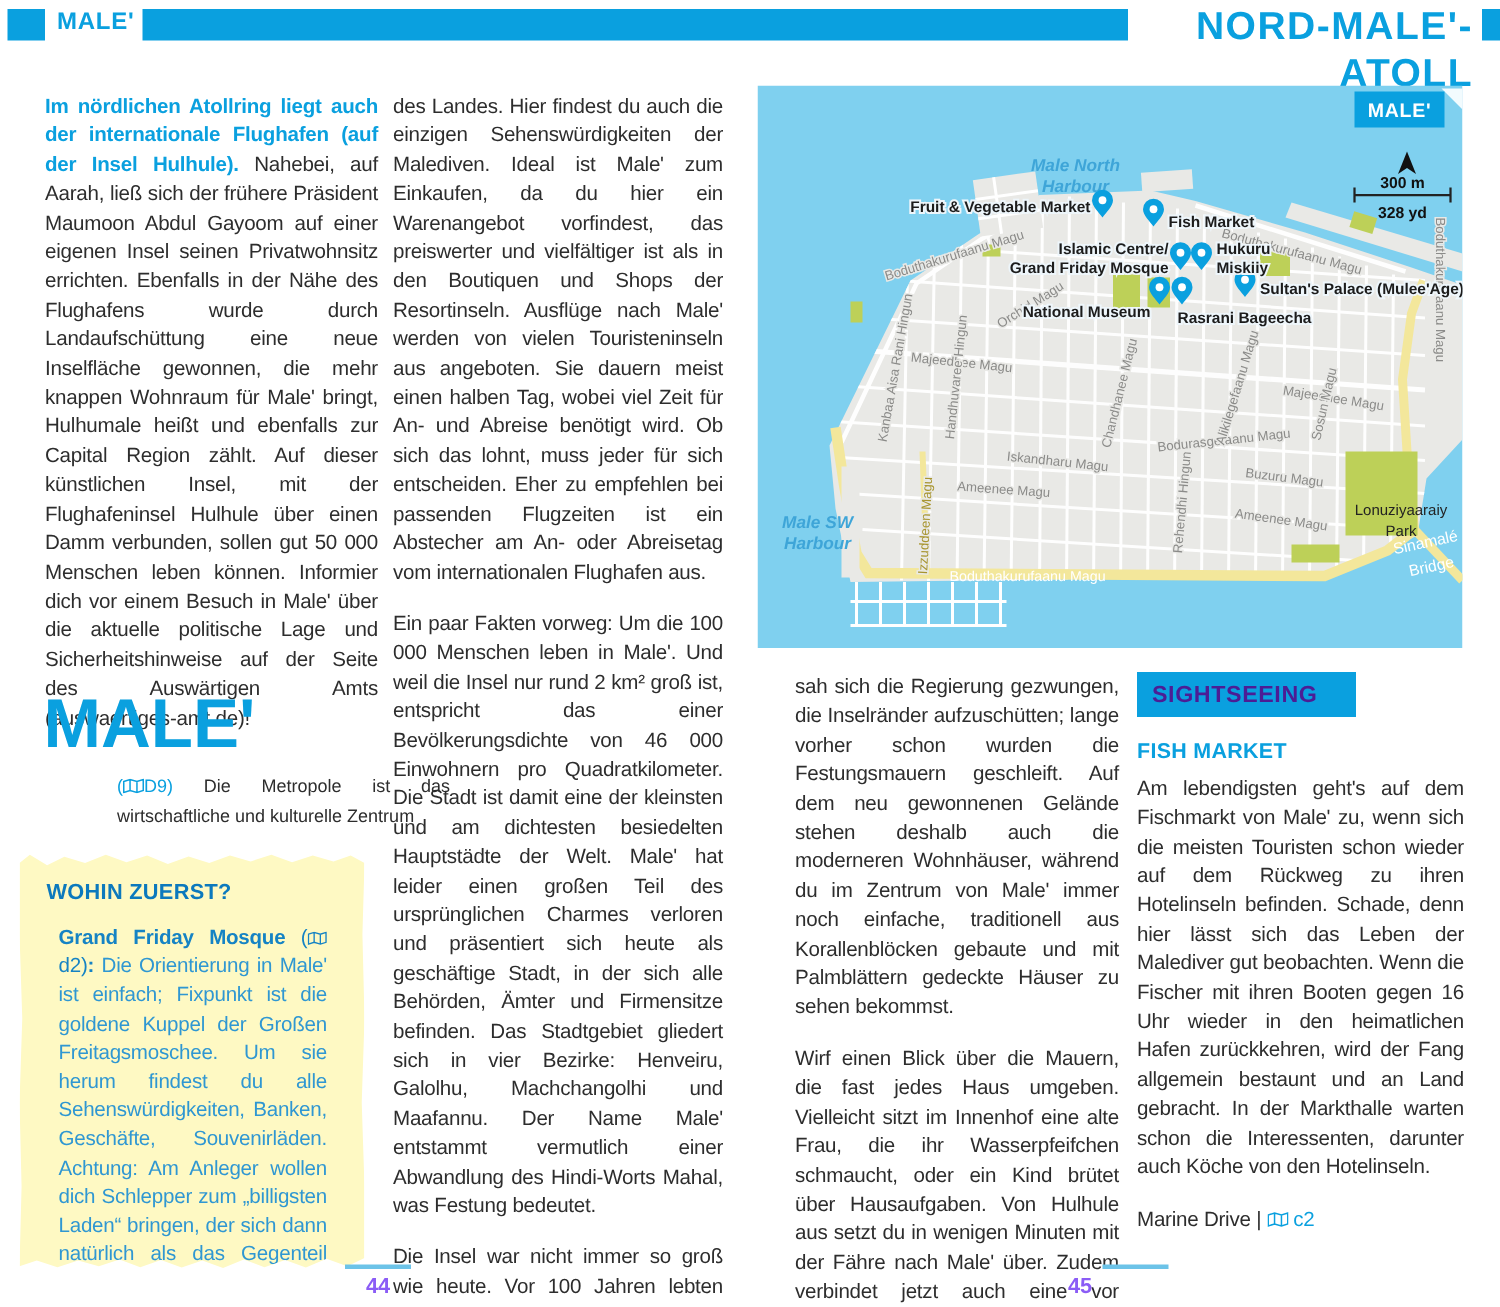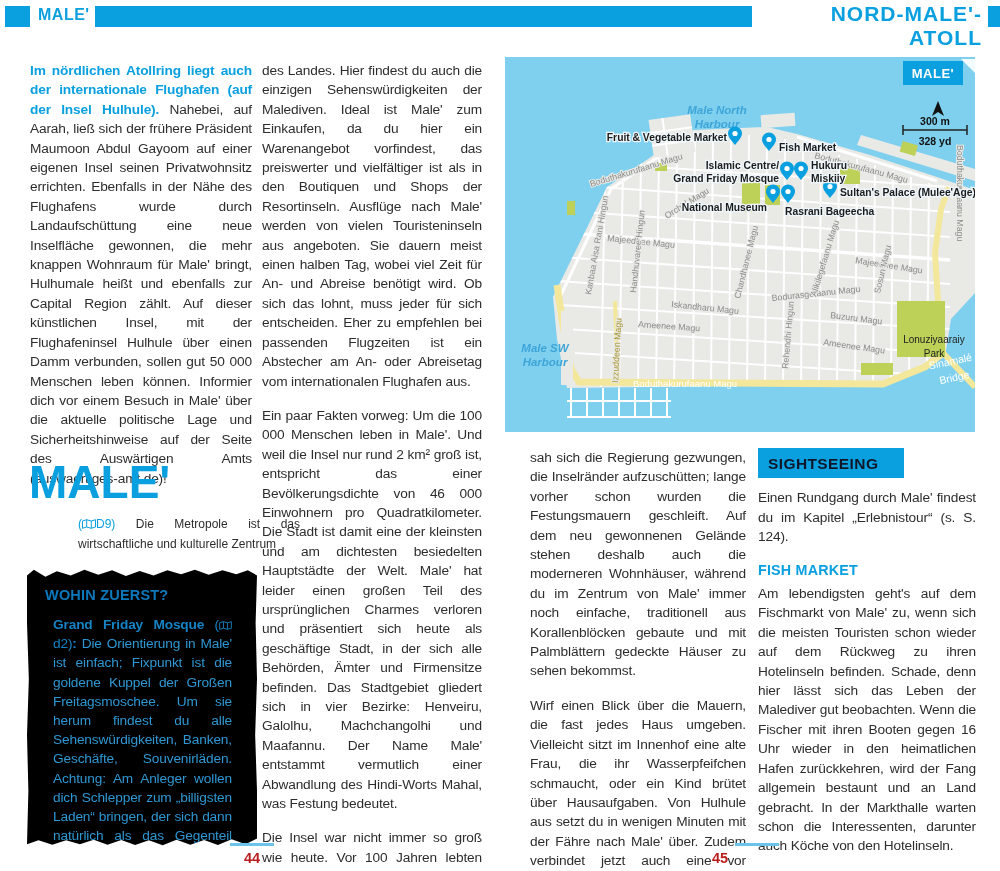--- a/index.html
+++ b/index.html
@@ -2,41 +2,41 @@
 <html lang="de"><head>
 <meta charset="utf-8">
 <style>
   html,body{margin:0;padding:0;}
   body{
     width:1000px;height:871px;position:relative;background:#ffffff;
     font-family:"Liberation Sans",sans-serif;color:#2d2d2d;overflow:hidden;
   }
   .hdr-block{position:absolute;background:#0aa0df;}
   .hdr-tab{position:absolute;left:38px;top:6px;font-weight:bold;font-size:16px;color:#0aa0df;letter-spacing:.5px;}
-  .hdr-title{position:absolute;left:758px;top:2px;width:224px;text-align:right;font-weight:bold;font-size:21px;color:#0aa0df;letter-spacing:1px;}
+  .hdr-title{position:absolute;left:758px;top:2px;width:224px;text-align:right;font-weight:bold;font-size:26px;color:#0aa0df;letter-spacing:1px;}
   .col{position:absolute;text-align:justify;font-size:13.7px;line-height:19.4px;letter-spacing:-0.15px;}
   .col p{margin:0;}
   .col p + p{margin-top:15px;}
   .lead{color:#0aa0df;font-weight:bold;}
   .bold{font-weight:normal;}
   .it{}
   .cyan{color:#0aa0df;}
   .big-title{position:absolute;left:29px;top:455px;font-size:46px;font-weight:bold;color:#0aa0df;letter-spacing:0;}
   .sub{position:absolute;left:30px;top:514px;width:222px;font-size:12px;line-height:20px;text-align:justify;margin-left:48px;}
-  .wohin{position:absolute;left:27px;top:567px;width:230px;height:280px;background:#000000;box-sizing:border-box;
+  .wohin{position:absolute;left:13px;top:567px;width:230px;height:280px;background:#fef9c3;box-sizing:border-box;
     padding:20px 17px 0 18px;
     clip-path:polygon(0% 3%,3% 1%,8% 3.5%,13% 1.5%,19% 3%,25% 1%,31% 2.8%,37% 1.2%,43% 3.2%,49% 1.4%,55% 3%,61% 1.2%,67% 2.6%,73% 1%,79% 2.8%,85% 1.2%,91% 2.6%,96% 1.2%,100% 3%,99.4% 20%,100% 40%,99.2% 60%,100% 80%,100% 97%,95% 99%,89% 97.2%,83% 99.3%,77% 97.5%,71% 99.2%,65% 97.4%,59% 99.4%,53% 97.6%,47% 99.3%,41% 97.5%,35% 99.2%,29% 97.4%,23% 99%,17% 97.6%,11% 99.2%,5% 97.6%,0% 99%,0.6% 80%,0% 60%,0.8% 40%,0% 20%);}
   .wohin-title{font-weight:bold;color:#0c79bd;font-size:14.5px;margin-bottom:12px;letter-spacing:.2px;}
   .wohin p{margin:8px;color:#2f97d2;font-size:13.7px;line-height:19.2px;text-align:justify;letter-spacing:-0.15px;}
   .wbold{font-weight:bold;color:#1583c4;}
-  .banner{background:#0aa0df;color:#0f172a;font-weight:bold;font-size:15.5px;letter-spacing:.4px;
+  .banner{background:#0aa0df;color:#4c1d95;font-weight:bold;font-size:15.5px;letter-spacing:.4px;
     width:146px;box-sizing:border-box;padding:6px 0 5px 10px;margin-bottom:10px;}
   .subhead{color:#0aa0df;font-weight:bold;font-size:14.3px;margin:14px 0 4px 0;letter-spacing:.2px;}
   .pgline{position:absolute;width:44px;height:3px;background:#6cc3e8;}
-  .pgnum{position:absolute;width:60px;text-align:center;font-weight:bold;font-size:14.5px;color:#b91c1c;}
+  .pgnum{position:absolute;width:60px;text-align:center;font-weight:bold;font-size:14.5px;color:#8b5cf6;}
   .mapwrap{position:absolute;left:505px;top:57px;width:470px;height:375px;}
   svg text{font-family:"Liberation Sans",sans-serif;}
   .poi{font-size:10.3px;font-weight:bold;fill:#1c1c1c;paint-order:stroke;stroke:#eef6fb;stroke-width:2.6px;}
   .street{font-size:8.8px;fill:#8b8b89;paint-order:stroke;stroke:#e9e9e6;stroke-width:2px;}
   .harbour{font-size:11.5px;font-style:italic;font-weight:bold;fill:#3ea5d8;}
   .mapref-icon{vertical-align:-1px;}
 </style>
 </head>
 <body>
 
@@ -234,21 +234,20 @@
 </svg>
 </div>
 
 <div class="col" style="left:530px;top:448px;width:216px;">
   <p>sah sich die Regierung gezwungen, die Inselränder aufzuschütten; lange vorher schon wurden die Festungsmauern geschleift. Auf dem neu gewonnenen Gelände stehen deshalb auch die moderneren Wohnhäuser, während du im Zentrum von Male' immer noch einfache, traditionell aus Korallenblöcken gebaute und mit Palmblättern gedeckte Häuser zu sehen bekommst.</p>
   <p>Wirf einen Blick über die Mauern, die fast jedes Haus umgeben. Vielleicht sitzt im Innenhof eine alte Frau, die ihr Wasserpfeifchen schmaucht, oder ein Kind brütet über Hausaufgaben. Von Hulhule aus setzt du in wenigen Minuten mit der Fähre nach Male' über. Zudem verbindet jetzt auch eine vor wenigen Jahren gebaute Brücke die Flughafeninsel mit der Hauptstadt.</p>
 </div>
 
 <div class="col" style="left:758px;top:448px;width:218px;">
   <div class="banner">SIGHTSEEING</div>
-  <p>Einen Rundgang durch Male' findest du im Kapitel „Erlebnistour“ (s. S. 124).</p>
   <div class="subhead">FISH MARKET</div>
   <p>Am lebendigsten geht's auf dem Fischmarkt von Male' zu, wenn sich die meisten Touristen schon wieder auf dem Rückweg zu ihren Hotelinseln befinden. Schade, denn hier lässt sich das Leben der Malediver gut beobachten. Wenn die Fischer mit ihren Booten gegen 16 Uhr wieder in den heimatlichen Hafen zurückkehren, wird der Fang allgemein bestaunt und an Land gebracht. In der Markthalle warten schon die Interessenten, darunter auch Köche von den Hotelinseln.</p>
   <p style="text-align:left;"><span class="it">Marine Drive | </span><span class="cyan it"><svg class="mapref-icon" width="14" height="10" viewBox="0 0 14 10">
           <path d="M0.5,2 L4.7,0.7 L9.3,2 L13.5,0.7 V8 L9.3,9.3 L4.7,8 L0.5,9.3 Z M4.7,0.7 V8 M9.3,2 V9.3" fill="none" stroke="currentColor" stroke-width="1"></path>
         </svg> <span>c2</span></span></p>
 </div>
 
 <div class="pgline" style="left:230px;top:843px;"></div>
 <div class="pgnum" style="left:222px;top:850px;">44</div>
 <div class="pgline" style="left:735px;top:843px;"></div>

